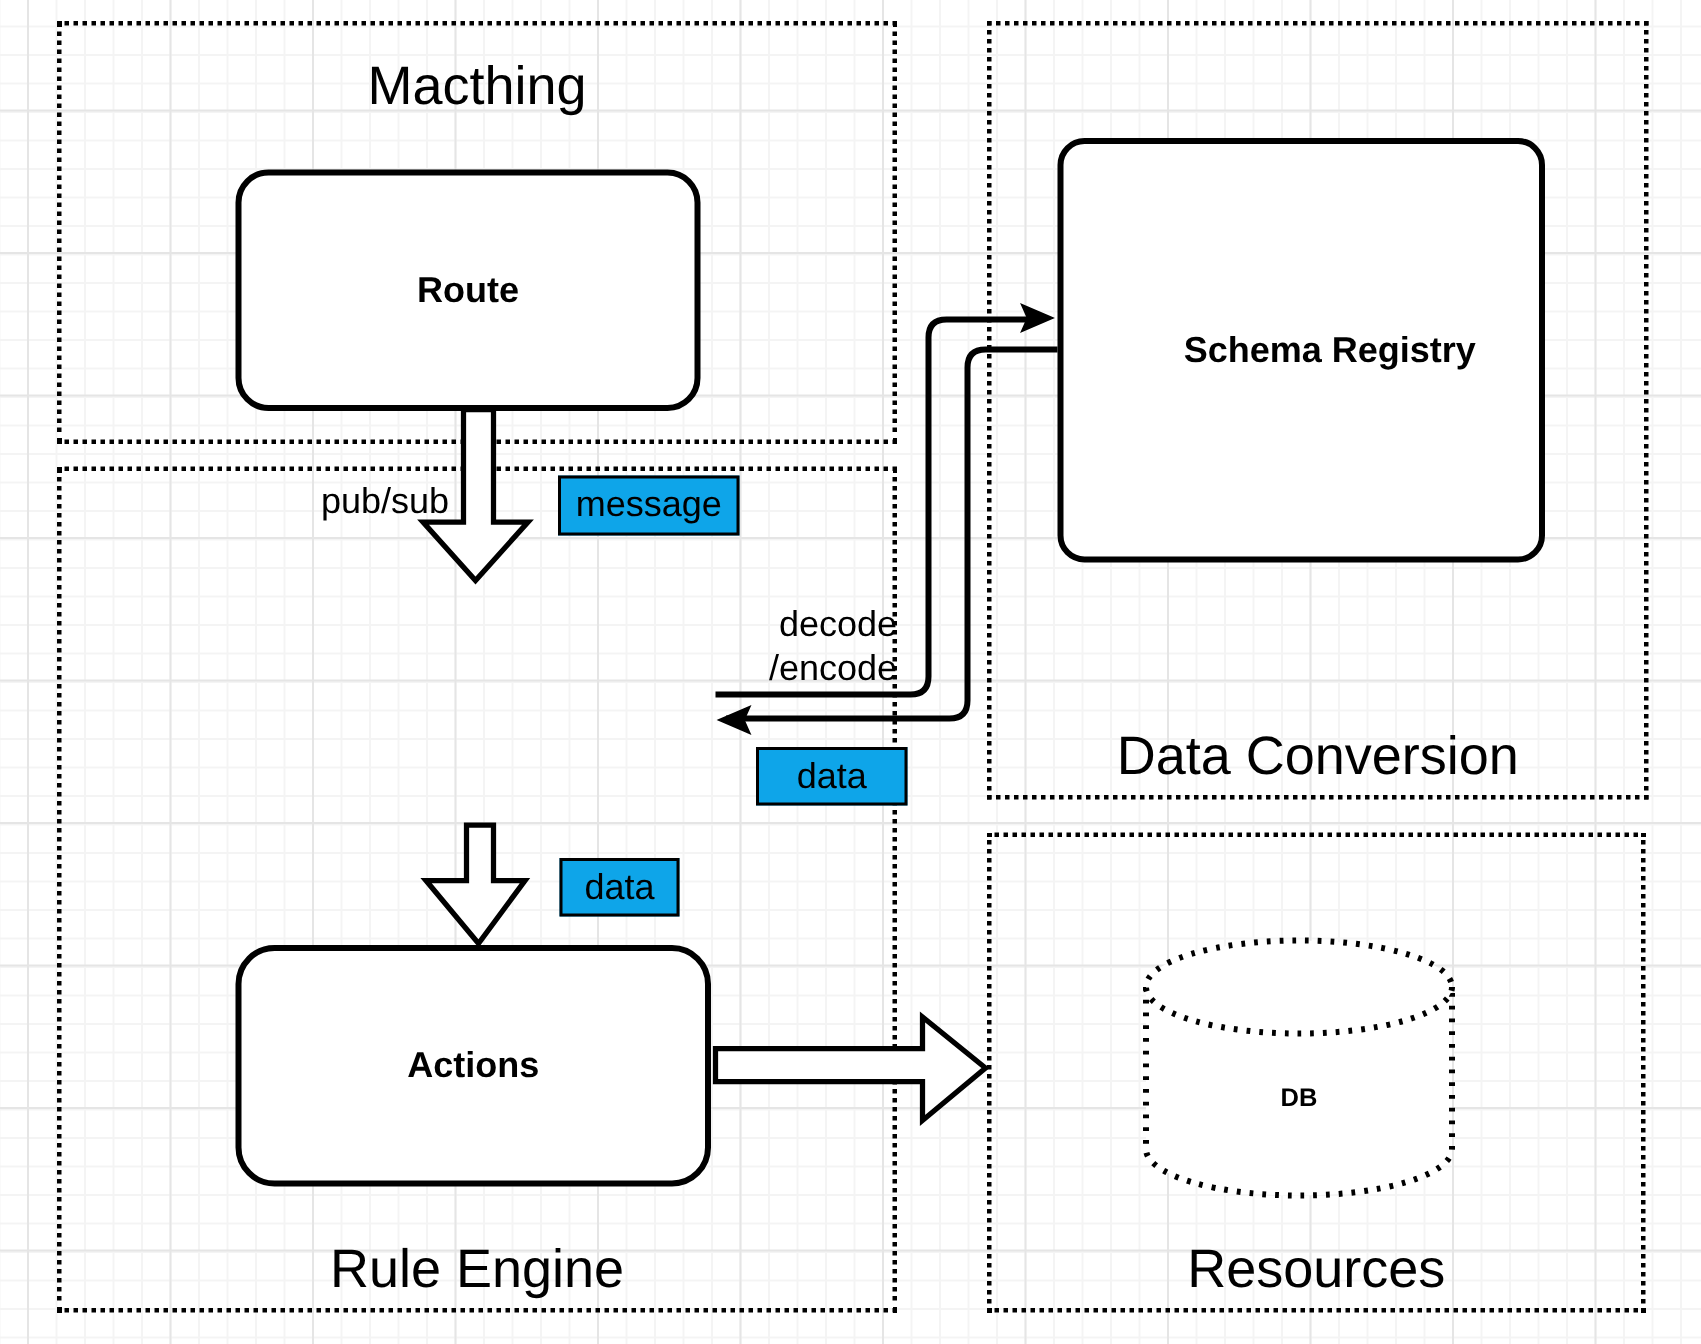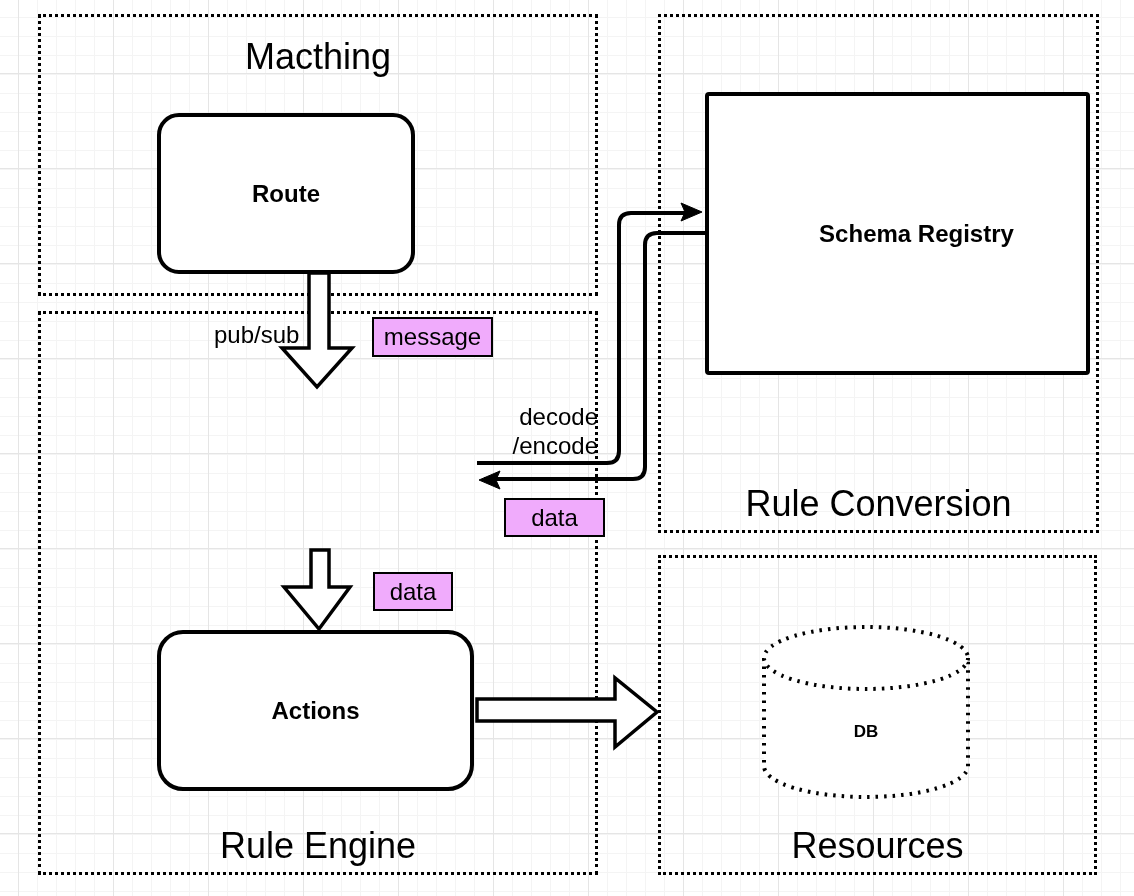--- a/index.html
+++ b/index.html
@@ -38,24 +38,24 @@
     border: 4px solid #000;
     display: flex;
     align-items: center;
     justify-content: center;
     font-size: 24px;
     font-weight: bold;
     z-index: 3;
     text-align: center;
   }
 
-  #node-route           { left: 157px; top: 113px; width: 258px; height: 161px; border-radius: 22px; }
+  #node-route           { left: 157px; top: 113px; width: 310px; height: 161px; border-radius: 22px; }
   #node-rule-matching   { left: 157px; top: 389px; width: 320px; height: 162px; border-radius: 30px; }
   #node-actions         { left: 157px; top: 630px; width: 317px; height: 161px; border-radius: 26px; }
-  #node-schema-registry { left: 705px; top:  92px; width: 385px; height: 283px; border-radius: 4px; padding-left: 38px; }
+  #node-schema-registry { left: 705px; top:  92px; width: 325px; height: 283px; border-radius: 18px; padding-left: 38px; }
 
   #group-messaging       { left: 38px;  top: 14px;  width: 560px; height: 282px; }
   #group-rule-engine     { left: 38px;  top: 311px; width: 560px; height: 564px; }
   #group-data-conversion { left: 658px; top: 14px;  width: 441px; height: 519px; }
   #group-resources       { left: 658px; top: 555px; width: 439px; height: 320px; }
 
   #title-messaging       { top: 20px; }
   #title-rule-engine     { bottom: 6px; }
   #title-data-conversion { bottom: 6px; }
   #title-resources       { bottom: 6px; }
@@ -71,21 +71,21 @@
   .edge-text {
     position: absolute;
     font-size: 24px;
     line-height: 29px;
     z-index: 6;
     white-space: pre-line;
   }
   .label-box {
     position: absolute;
     border: 2px solid #000;
-    background: #f0abfc;
+    background: #0ea5e9;
     display: flex;
     align-items: center;
     justify-content: center;
     font-size: 24px;
     z-index: 6;
   }
   #label-pub-sub { left: 170px; top: 320px; width: 100px; margin-left: 44px; }
   #label-decode-encode { left: 478px; top: 402px; width: 120px; text-align: right; }
   #label-box-message     { left: 372px; top: 317px; width: 121px; height: 40px; }
   #label-box-data-top    { left: 504px; top: 498px; width: 101px; height: 39px; }
@@ -107,21 +107,21 @@
 
   <div class="group" id="group-messaging">
     <div class="group-title" id="title-messaging">Macthing</div>
   </div>
 
   <div class="group" id="group-rule-engine">
     <div class="group-title" id="title-rule-engine">Rule Engine</div>
   </div>
 
   <div class="group" id="group-data-conversion">
-    <div class="group-title" id="title-data-conversion">Rule Conversion</div>
+    <div class="group-title" id="title-data-conversion">Data Conversion</div>
   </div>
 
   <div class="group" id="group-resources">
     <div class="group-title" id="title-resources">Resources</div>
   </div>
 
   <div class="node" id="node-route">
     <span>Route</span>
   </div>
 

